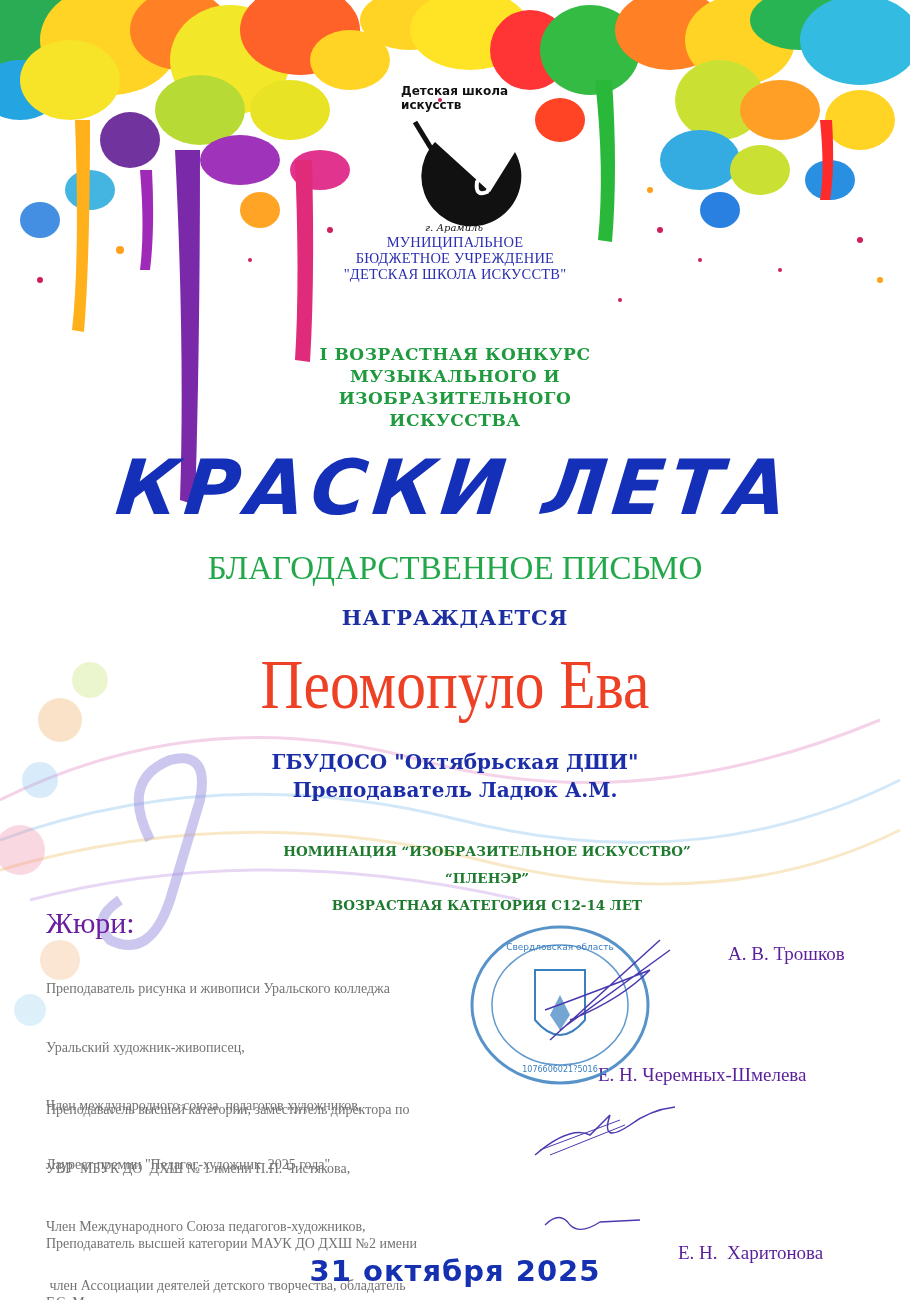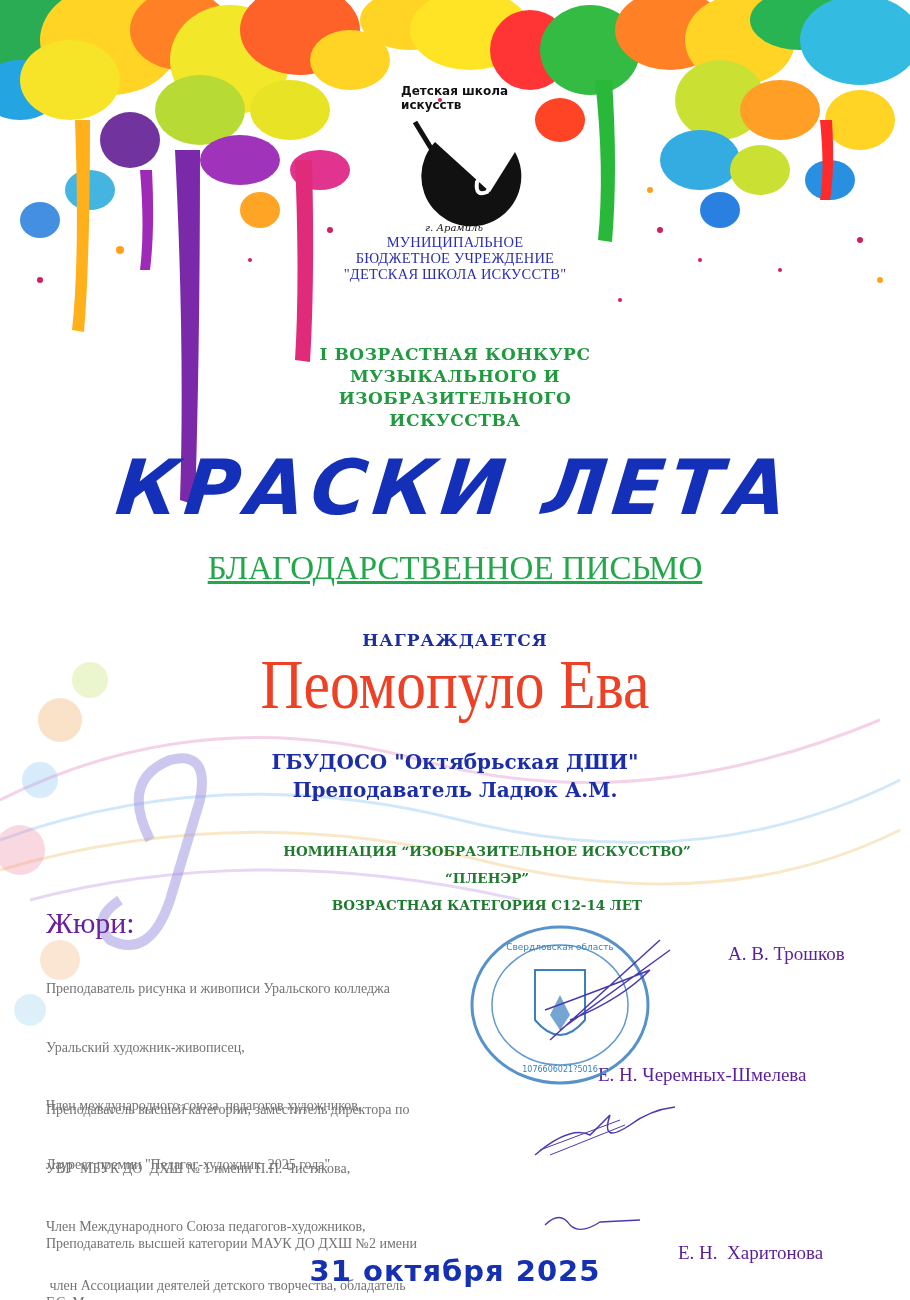--- a/index.html
+++ b/index.html
@@ -3,22 +3,22 @@
 <meta charset="utf-8">
 <style>
   html, body { margin:0; padding:0; }
   body { width:910px; height:1300px; position:relative; overflow:hidden; background:#ffffff; font-family:"DejaVu Serif", serif; }
   .layer { position:absolute; left:0; top:0; width:910px; height:1300px; }
   .abs { position:absolute; }
   .center { text-align:center; }
   .org { left:0; width:910px; top:234px; color:#2b2fb0; font-family:"Liberation Serif", serif; font-size:14.5px; line-height:16px; letter-spacing:0.2px; }
   .contest { left:0; width:910px; top:343px; color:#1f9a3e; font-family:"DejaVu Serif", serif; font-weight:bold; font-size:17px; line-height:22px; letter-spacing:0.5px; }
   .title { left:0; width:910px; top:438px; color:#1530b8; font-family:"DejaVu Sans", sans-serif; font-weight:bold; font-style:italic; font-size:76px; line-height:100px; letter-spacing:6px; transform:skewX(-6deg); }
-  .letter-type { left:0; width:910px; top:548px; color:#22a84a; font-family:"Liberation Serif", serif; font-size:33px; line-height:40px;text-decoration:underline; }
-  .awarded { left:0; width:910px; top:628px; color:#1d2fa0; font-family:"DejaVu Serif", serif; font-weight:bold; font-size:17px; line-height:24px; letter-spacing:1px; }
+  .letter-type { left:0; width:910px; top:548px; color:#22a84a; font-family:"Liberation Serif", serif; font-size:33px; line-height:40px; }
+  .awarded { left:0; width:910px; top:606px; color:#1d2fa0; font-family:"DejaVu Serif", serif; font-weight:bold; font-size:21px; line-height:24px; letter-spacing:1px; }
   .recipient { left:0; width:910px; top:640px; color:#ee4025; font-family:"Liberation Serif", serif; font-size:70px; line-height:90px; transform:scaleX(0.85); }
   .school { left:0; width:910px; top:748px; color:#1b2ea8; font-family:"DejaVu Serif", serif; font-weight:bold; font-size:20px; line-height:28px; }
   .nomination { left:0; width:910px; top:838px; color:#1e7a2e; font-family:"DejaVu Serif", serif; font-weight:bold; font-size:13.5px; line-height:27px;padding-left:32px; }
   .jury-title { left:46px; top:906px; color:#6b1fa0; font-family:"Liberation Serif", serif; font-size:30px; line-height:34px;text-align:right; }
   .jury-text { color:#737373; font-family:"Liberation Serif", serif; font-size:14px; line-height:19.5px; white-space:pre; }
   .sig-name { color:#5a1f9a; font-family:"Liberation Serif", serif; font-size:19px; line-height:24px; white-space:pre; }
   .date { left:0; width:910px; top:1256px; color:#1530b0; font-family:"DejaVu Sans", sans-serif; font-weight:bold; font-size:29px; line-height:30px; letter-spacing:1px; }
 </style>
 </head>
 <body>

